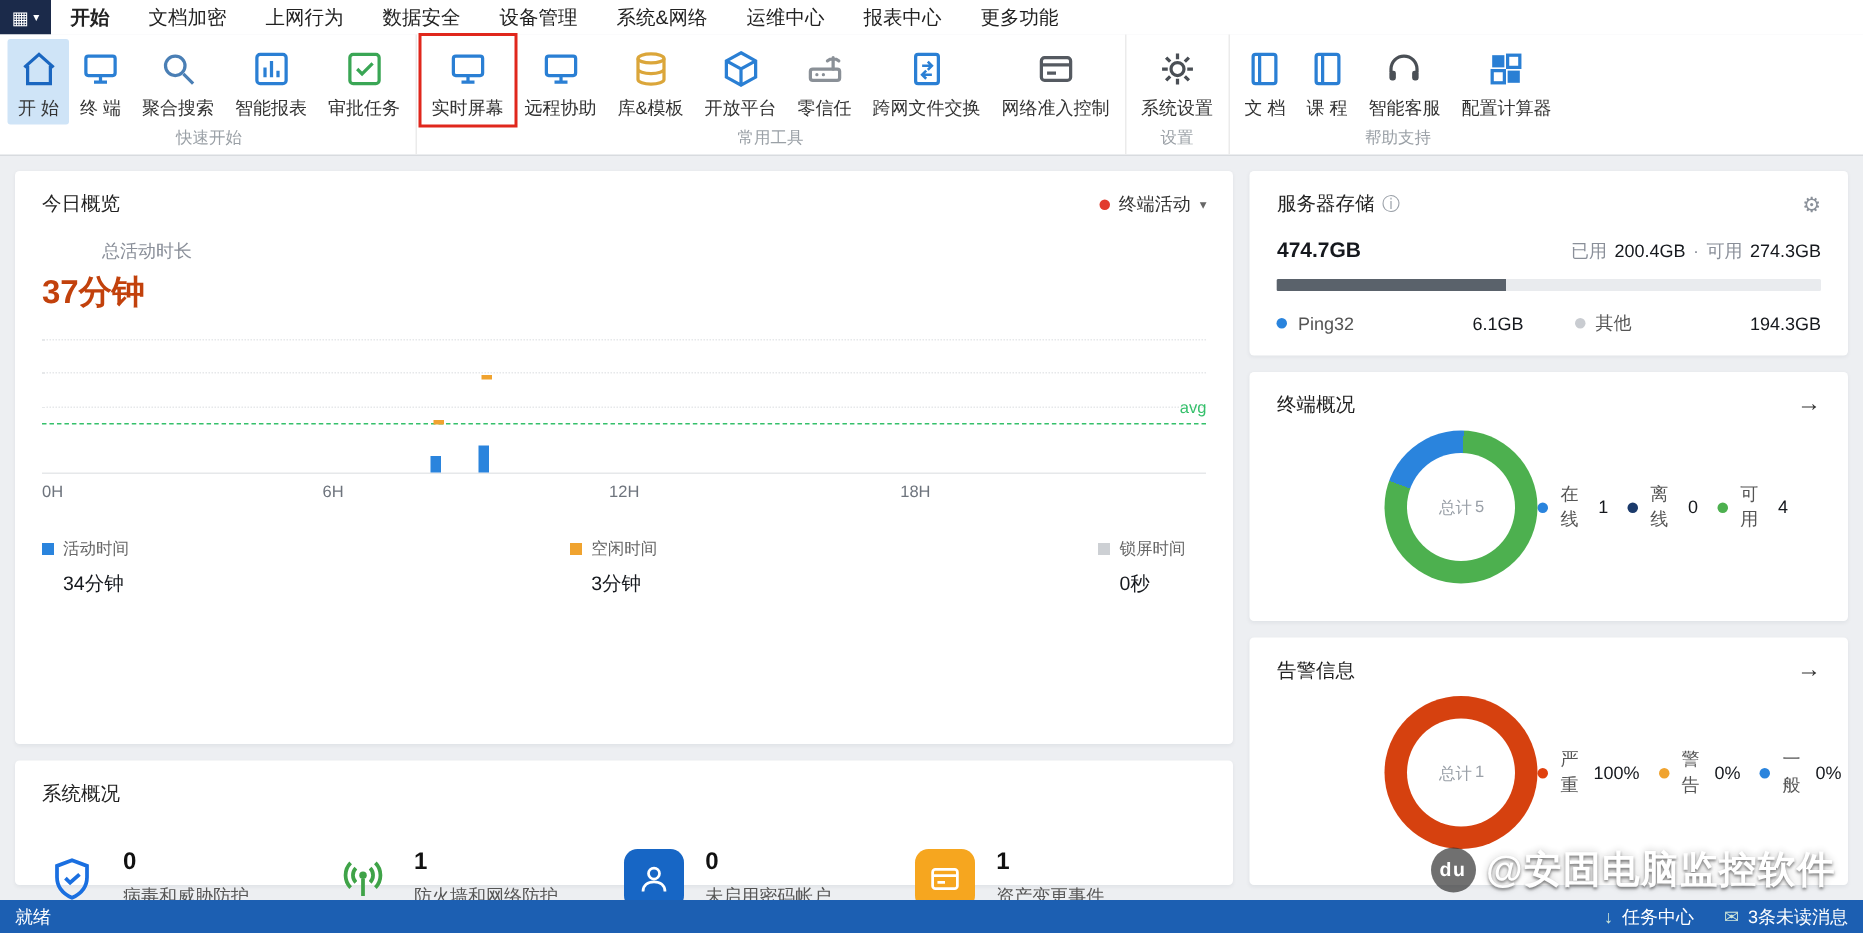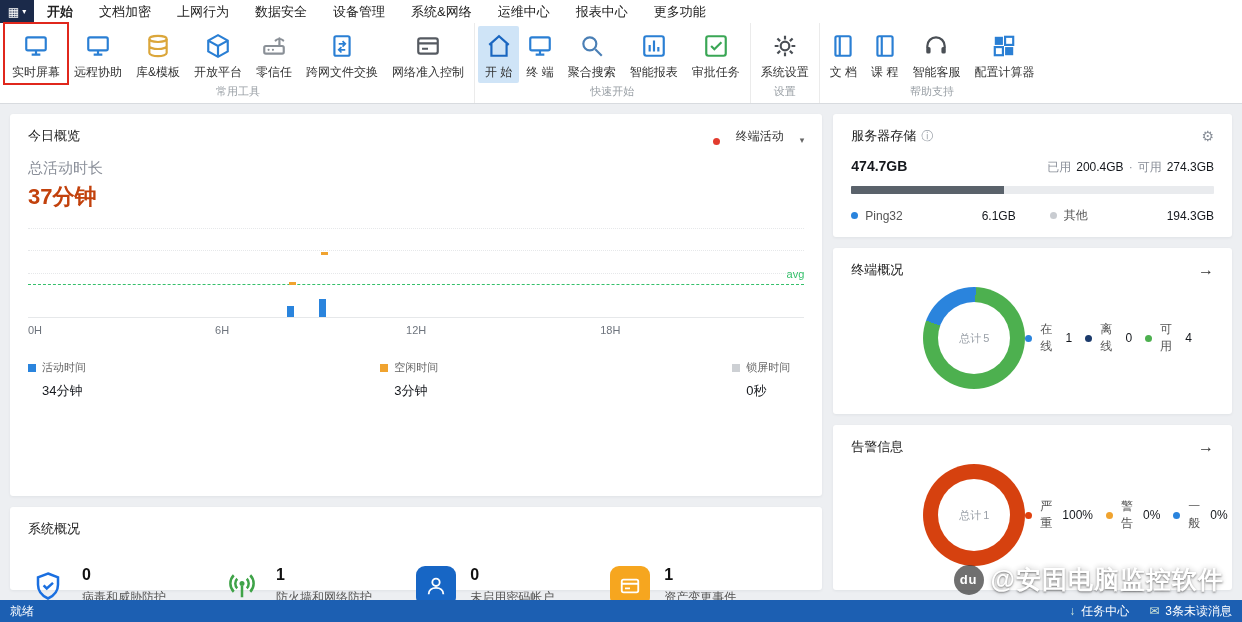--- a/index.html
+++ b/index.html
@@ -32,24 +32,24 @@
   .content { flex:1; display:flex; gap:11px; padding:10px; overflow:hidden; min-height:0; }
   .col-left { flex:815 1 0; display:flex; flex-direction:column; gap:11px; min-width:0; }
   .col-right { flex:400 1 0; display:flex; flex-direction:column; gap:11px; min-width:0; }
   .card { background:#fff; border-radius:3px; box-shadow:0 1px 3px rgba(20,30,50,.06); padding:13px 18px; }
   .card-h { display:flex; align-items:center; font-size:13px; color:#222; }
   .card-h .sp { flex:1; }
   .arrow { font-size:16px; color:#333; cursor:pointer; }
 
   
   .card-today { height:382px; flex-shrink:0; }
-  .filter { display:flex; align-items:flex-end; gap:16px; font-size:12px; color:#333; cursor:pointer; }
+  .filter { display:flex; align-items:center; gap:6px; font-size:12px; color:#333; cursor:pointer; }
   .reddot { width:7px; height:7px; border-radius:50%; background:#e23b2e; }
   .caret { font-size:9px; color:#666; }
-  .kpi-label { font-size:15px; color:#8a8f99; margin-top:14px; }
+  .kpi-label { font-size:12px; color:#8a8f99; margin-top:14px;margin-left:40px; }
   .kpi-value { font-size:22px; font-weight:bold; color:#c2410c; margin-top:4px; }
   .tl-chart { position:relative; height:90px; margin-top:16px; border-bottom:1px solid #e6e8ea; }
   .gl { position:absolute; left:0; right:0; border-top:1px dotted #e6e8ea; }
   .avg-line { position:absolute; left:0; right:0; top:63%; border-top:1px dashed #35c06b; }
   .avg-lbl { position:absolute; right:0; top:calc(63% - 16px); font-size:11px; color:#35c06b; }
   .bar { position:absolute; bottom:0; width:7px; }
   .tick { position:absolute; width:7px; height:3px; }
   .xt { position:absolute; top:100%; margin-top:7px; font-size:11px; color:#6e747d; transform:translateX(-50%); }
   .xt.first { transform:none; }
   .tlegend { display:flex; justify-content:space-between; margin-top:42px; padding-right:14px; }
@@ -205,124 +205,124 @@
     <div class="mtab">设备管理</div>
     <div class="mtab">系统&amp;网络</div>
     <div class="mtab">运维中心</div>
     <div class="mtab">报表中心</div>
     <div class="mtab">更多功能</div>
   </div>
 
   <div class="ribbon">
     <div class="rgroup">
       <div class="ritems">
-        <div class="rbi annotated">
+        <div class="rbi selected">
+          <span class="ric" style="color:#1a66c0">
+              <svg class="isvg">
+                <use href="#s-home"></use>
+              </svg>
+            </span>
+          <span class="rlb">开 始</span>
+        </div>
+        <div class="rbi">
           <span class="ric" style="color:#2a7fd4">
               <svg class="isvg">
                 <use href="#s-monitor"></use>
               </svg>
             </span>
-          <span class="rlb">实时屏幕</span>
-        </div>
-        <div class="rbi">
-          <span class="ric" style="color:#2a7fd4">
-              <svg class="isvg">
-                <use href="#s-monitor"></use>
-              </svg>
-            </span>
-          <span class="rlb">远程协助</span>
-        </div>
-        <div class="rbi">
-          <span class="ric" style="color:#dba63a">
-              <svg class="isvg">
-                <use href="#s-db"></use>
-              </svg>
-            </span>
-          <span class="rlb">库&amp;模板</span>
-        </div>
-        <div class="rbi">
-          <span class="ric" style="color:#2a7fd4">
-              <svg class="isvg">
-                <use href="#s-cube"></use>
-              </svg>
-            </span>
-          <span class="rlb">开放平台</span>
-        </div>
-        <div class="rbi">
-          <span class="ric" style="color:#8a9097">
-              <svg class="isvg">
-                <use href="#s-router"></use>
-              </svg>
-            </span>
-          <span class="rlb">零信任</span>
-        </div>
-        <div class="rbi">
-          <span class="ric" style="color:#2a7fd4">
-              <svg class="isvg">
-                <use href="#s-exchange"></use>
-              </svg>
-            </span>
-          <span class="rlb">跨网文件交换</span>
-        </div>
-        <div class="rbi">
-          <span class="ric" style="color:#555a61">
-              <svg class="isvg">
-                <use href="#s-card"></use>
-              </svg>
-            </span>
-          <span class="rlb">网络准入控制</span>
-        </div>
-      </div>
-      <div class="glabel">常用工具</div>
+          <span class="rlb">终 端</span>
+        </div>
+        <div class="rbi">
+          <span class="ric" style="color:#4a7fb5">
+              <svg class="isvg">
+                <use href="#s-search"></use>
+              </svg>
+            </span>
+          <span class="rlb">聚合搜索</span>
+        </div>
+        <div class="rbi">
+          <span class="ric" style="color:#2a7fd4">
+              <svg class="isvg">
+                <use href="#s-chart"></use>
+              </svg>
+            </span>
+          <span class="rlb">智能报表</span>
+        </div>
+        <div class="rbi">
+          <span class="ric" style="color:#3aa655">
+              <svg class="isvg">
+                <use href="#s-check"></use>
+              </svg>
+            </span>
+          <span class="rlb">审批任务</span>
+        </div>
+      </div>
+      <div class="glabel">快速开始</div>
     </div>
 
     <div class="rgroup">
       <div class="ritems">
-        <div class="rbi selected">
-          <span class="ric" style="color:#1a66c0">
-              <svg class="isvg">
-                <use href="#s-home"></use>
-              </svg>
-            </span>
-          <span class="rlb">开 始</span>
-        </div>
-        <div class="rbi">
+        <div class="rbi annotated">
           <span class="ric" style="color:#2a7fd4">
               <svg class="isvg">
                 <use href="#s-monitor"></use>
               </svg>
             </span>
-          <span class="rlb">终 端</span>
-        </div>
-        <div class="rbi">
-          <span class="ric" style="color:#4a7fb5">
-              <svg class="isvg">
-                <use href="#s-search"></use>
-              </svg>
-            </span>
-          <span class="rlb">聚合搜索</span>
-        </div>
-        <div class="rbi">
-          <span class="ric" style="color:#2a7fd4">
-              <svg class="isvg">
-                <use href="#s-chart"></use>
-              </svg>
-            </span>
-          <span class="rlb">智能报表</span>
-        </div>
-        <div class="rbi">
-          <span class="ric" style="color:#3aa655">
-              <svg class="isvg">
-                <use href="#s-check"></use>
-              </svg>
-            </span>
-          <span class="rlb">审批任务</span>
-        </div>
-      </div>
-      <div class="glabel">快速开始</div>
+          <span class="rlb">实时屏幕</span>
+        </div>
+        <div class="rbi">
+          <span class="ric" style="color:#2a7fd4">
+              <svg class="isvg">
+                <use href="#s-monitor"></use>
+              </svg>
+            </span>
+          <span class="rlb">远程协助</span>
+        </div>
+        <div class="rbi">
+          <span class="ric" style="color:#dba63a">
+              <svg class="isvg">
+                <use href="#s-db"></use>
+              </svg>
+            </span>
+          <span class="rlb">库&amp;模板</span>
+        </div>
+        <div class="rbi">
+          <span class="ric" style="color:#2a7fd4">
+              <svg class="isvg">
+                <use href="#s-cube"></use>
+              </svg>
+            </span>
+          <span class="rlb">开放平台</span>
+        </div>
+        <div class="rbi">
+          <span class="ric" style="color:#8a9097">
+              <svg class="isvg">
+                <use href="#s-router"></use>
+              </svg>
+            </span>
+          <span class="rlb">零信任</span>
+        </div>
+        <div class="rbi">
+          <span class="ric" style="color:#2a7fd4">
+              <svg class="isvg">
+                <use href="#s-exchange"></use>
+              </svg>
+            </span>
+          <span class="rlb">跨网文件交换</span>
+        </div>
+        <div class="rbi">
+          <span class="ric" style="color:#555a61">
+              <svg class="isvg">
+                <use href="#s-card"></use>
+              </svg>
+            </span>
+          <span class="rlb">网络准入控制</span>
+        </div>
+      </div>
+      <div class="glabel">常用工具</div>
     </div>
 
     <div class="rgroup">
       <div class="ritems">
         <div class="rbi">
           <span class="ric" style="color:#4a4f55">
               <svg class="isvg">
                 <use href="#s-gear"></use>
               </svg>
             </span>

